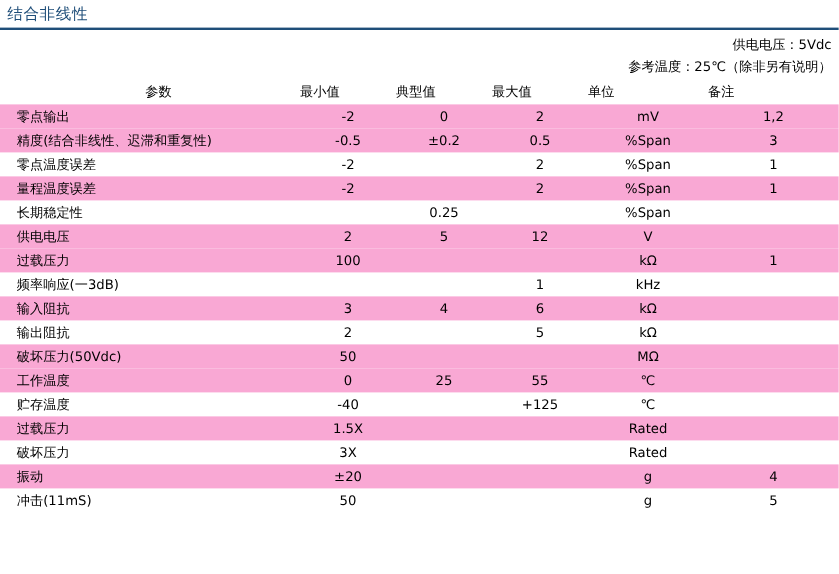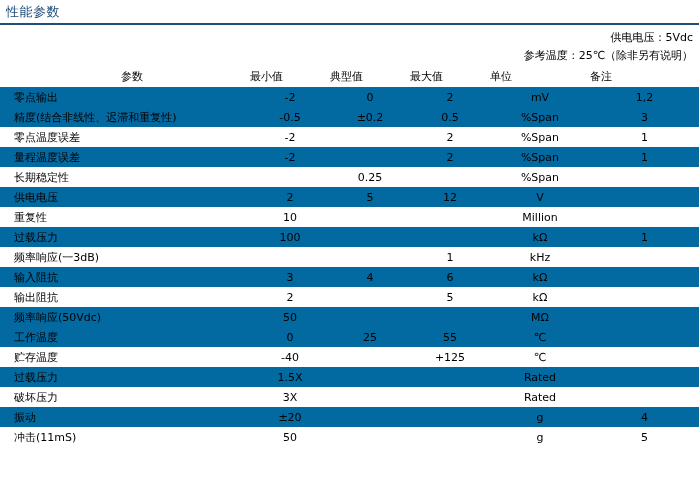--- a/index.html
+++ b/index.html
@@ -74,29 +74,29 @@
     height: 16px;
     vertical-align: middle;
   }
   table.spec td.param {
     text-align: left;
     padding-left: 14px;
   }
   table.spec td.note {
   }
   table.spec tr.alt td {
-    background: #0369a1;
+    background: #f9a8d4;
   }
 </style>
 </head>
 <body>
 
 <div class="page">
 
-  <div class="title-bar">性能参数</div>
+  <div class="title-bar">结合非线性</div>
   <div class="title-rule"></div>
 
   <div class="subheader">
     <div>供电电压：5Vdc</div>
     <div>参考温度：25℃（除非另有说明）</div>
   </div>
 
   <table class="spec">
     <colgroup>
       <col class="c-param">
@@ -166,28 +166,20 @@
 
       <tr class="alt">
         <td class="param">供电电压</td>
         <td>2</td>
         <td>5</td>
         <td>12</td>
         <td>V</td>
         <td class="note"></td>
       </tr>
 
-      <tr>
-        <td class="param">重复性</td>
-        <td>10</td>
-        <td></td>
-        <td></td>
-        <td>Million</td>
-        <td class="note"></td>
-      </tr>
 
       <tr class="alt">
         <td class="param">过载压力</td>
         <td>100</td>
         <td></td>
         <td></td>
         <td>kΩ</td>
         <td class="note">1</td>
       </tr>
 
@@ -212,21 +204,21 @@
       <tr>
         <td class="param">输出阻抗</td>
         <td>2</td>
         <td></td>
         <td>5</td>
         <td>kΩ</td>
         <td class="note"></td>
       </tr>
 
       <tr class="alt">
-        <td class="param">频率响应(50Vdc)</td>
+        <td class="param">破坏压力(50Vdc)</td>
         <td>50</td>
         <td></td>
         <td></td>
         <td>MΩ</td>
         <td class="note"></td>
       </tr>
 
 
       <tr class="alt">
         <td class="param">工作温度</td>

